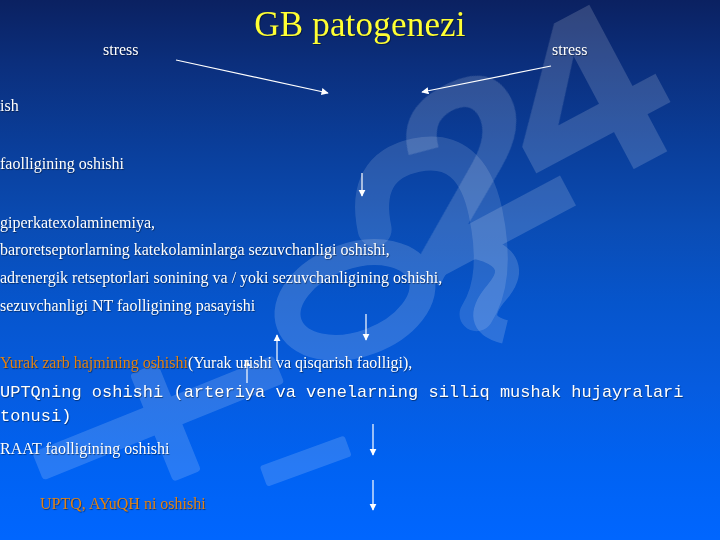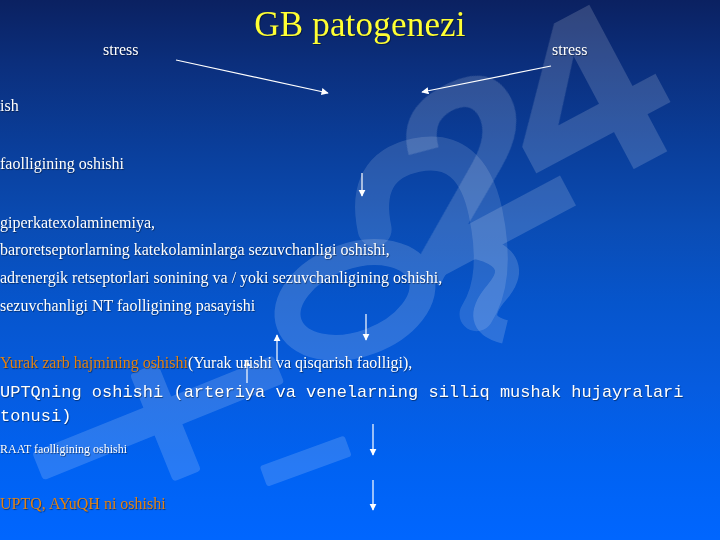--- a/index.html
+++ b/index.html
@@ -79,22 +79,22 @@
   .blk-faolligi   { top: 152px; font-size: 16px; }
 
   .blk-giper      { top: 211px; font-size: 16px; }
   .blk-baro       { top: 238px; font-size: 16px; }
   .blk-adrenergik { top: 266px; font-size: 16px; }
   .blk-parasimp   { top: 294px; font-size: 16px; }
 
   .blk-yurak      { top: 351px; font-size: 16px; }
   .blk-uptqning   { top: 381px; font-size: 17px; font-family: Liberation Mono, monospace; }
 
-  .blk-raat       { top: 437px; font-size: 12px; }
-  .blk-uptq2      { top: 492px; font-size: 16px; }
+  .blk-raat       { top: 437px; font-size: 16px; }
+  .blk-uptq2      { top: 492px; font-size: 16px; padding-left: 40px; }
 </style>
 </head>
 <body>
 
 <div id="slide">
 
   <div id="watermark">
     <svg width="720" height="540" viewBox="0 0 720 540" xmlns="http://www.w3.org/2000/svg">
       <defs>
         <clipPath id="slideclip">

